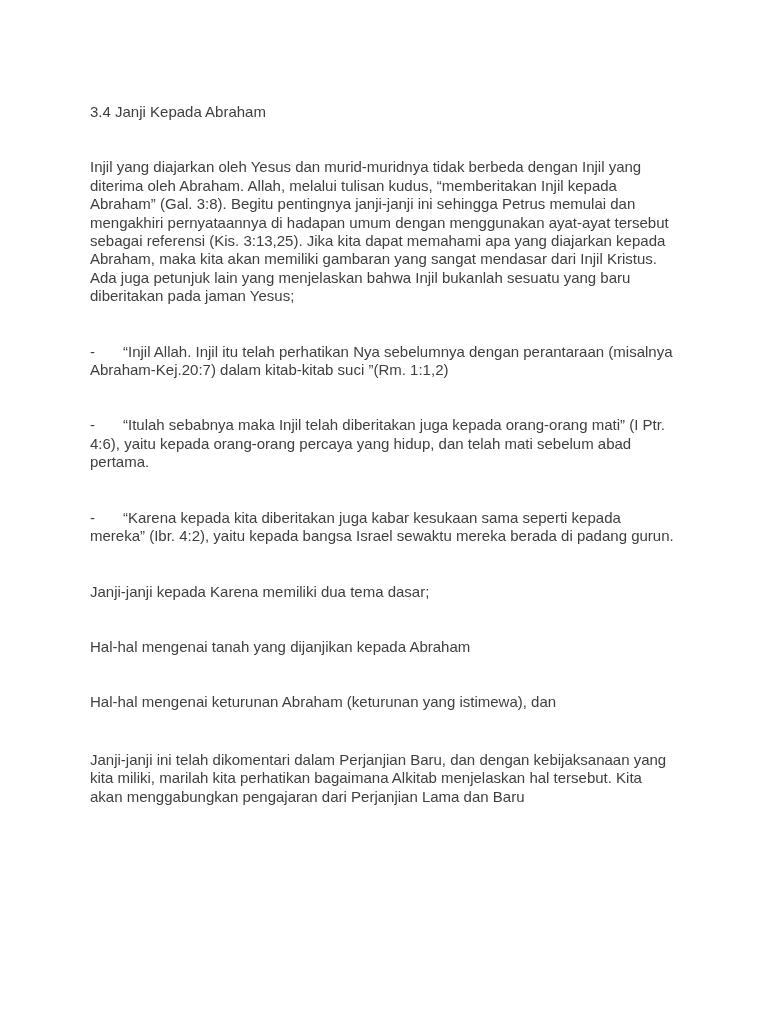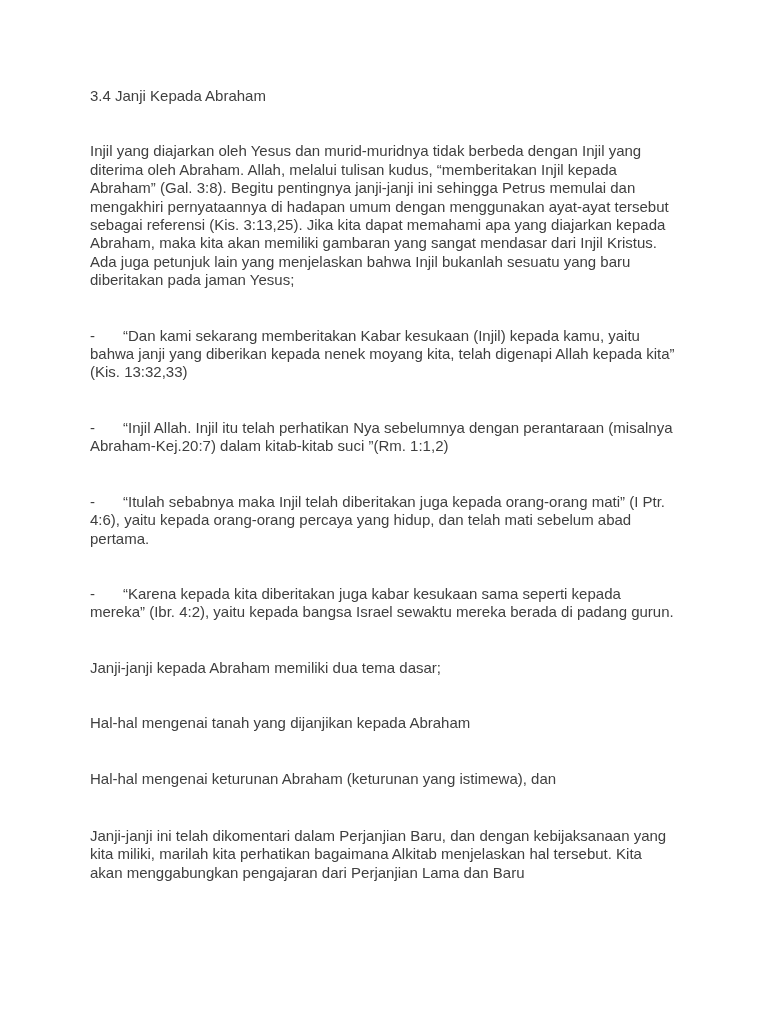--- a/index.html
+++ b/index.html
@@ -22,57 +22,55 @@
     width: 585px;
     color: #3f3f3f;
     font-size: 15px;
     line-height: 18.4px;
   }
   .block {
     margin: 0 0 37px 0;
   }
   .heading {
     font-weight: normal;
+    margin-top: 16px;
   }
   .quote-item .marker {
     display: inline-block;
     width: 33px;
   }
   .closing {
     margin-bottom: 0;
     margin-top: 39px;
   }
 </style>
 </head>
 <body>
 
 <div class="page">
   <div class="content">
 
     <p class="block heading">3.4 Janji Kepada Abraham</p>
 
     <p class="block intro">Injil yang diajarkan oleh Yesus dan murid-muridnya tidak berbeda dengan Injil yang diterima oleh Abraham. Allah, melalui tulisan kudus, “memberitakan Injil kepada Abraham” (Gal. 3:8). Begitu pentingnya janji-janji ini sehingga Petrus memulai dan mengakhiri pernyataannya di hadapan umum dengan menggunakan ayat-ayat tersebut sebagai referensi (Kis. 3:13,25). Jika kita dapat memahami apa yang diajarkan kepada Abraham, maka kita akan memiliki gambaran yang sangat mendasar dari Injil Kristus. Ada juga petunjuk lain yang menjelaskan bahwa Injil bukanlah sesuatu yang baru diberitakan pada jaman Yesus;</p>
 
-    <p class="block quote-item">
-      <span class="marker">-</span><span class="qtext">“Dan kami sekarang memberitakan Kabar kesukaan (Injil) kepada kamu, yaitu bahwa janji yang diberikan kepada nenek moyang kita, telah digenapi Allah kepada kita” (Kis. 13:32,33)</span>
-    </p>
 
     <p class="block quote-item">
       <span class="marker">-</span><span class="qtext">“Injil Allah. Injil itu telah perhatikan Nya sebelumnya dengan perantaraan (misalnya Abraham-Kej.20:7) dalam kitab-kitab suci ”(Rm. 1:1,2)</span>
     </p>
 
     <p class="block quote-item">
       <span class="marker">-</span><span class="qtext">“Itulah sebabnya maka Injil telah diberitakan juga kepada orang-orang mati” (I Ptr. 4:6), yaitu kepada orang-orang percaya yang hidup, dan telah mati sebelum abad pertama.</span>
     </p>
 
     <p class="block quote-item">
       <span class="marker">-</span><span class="qtext">“Karena kepada kita diberitakan juga kabar kesukaan sama seperti kepada mereka” (Ibr. 4:2), yaitu kepada bangsa Israel sewaktu mereka berada di padang gurun.</span>
     </p>
 
-    <p class="block statement">Janji-janji kepada Abraham memiliki dua tema dasar;</p>
+    <p class="block statement">Janji-janji kepada Karena memiliki dua tema dasar;</p>
 
     <p class="block statement">Hal-hal mengenai tanah yang dijanjikan kepada Abraham</p>
 
     <p class="block statement">Hal-hal mengenai keturunan Abraham (keturunan yang istimewa), dan</p>
 
     <p class="block closing">Janji-janji ini telah dikomentari dalam Perjanjian Baru, dan dengan kebijaksanaan yang kita miliki, marilah kita perhatikan bagaimana Alkitab menjelaskan hal tersebut. Kita akan menggabungkan pengajaran dari Perjanjian Lama dan Baru</p>
 
   </div>
 </div>
 

